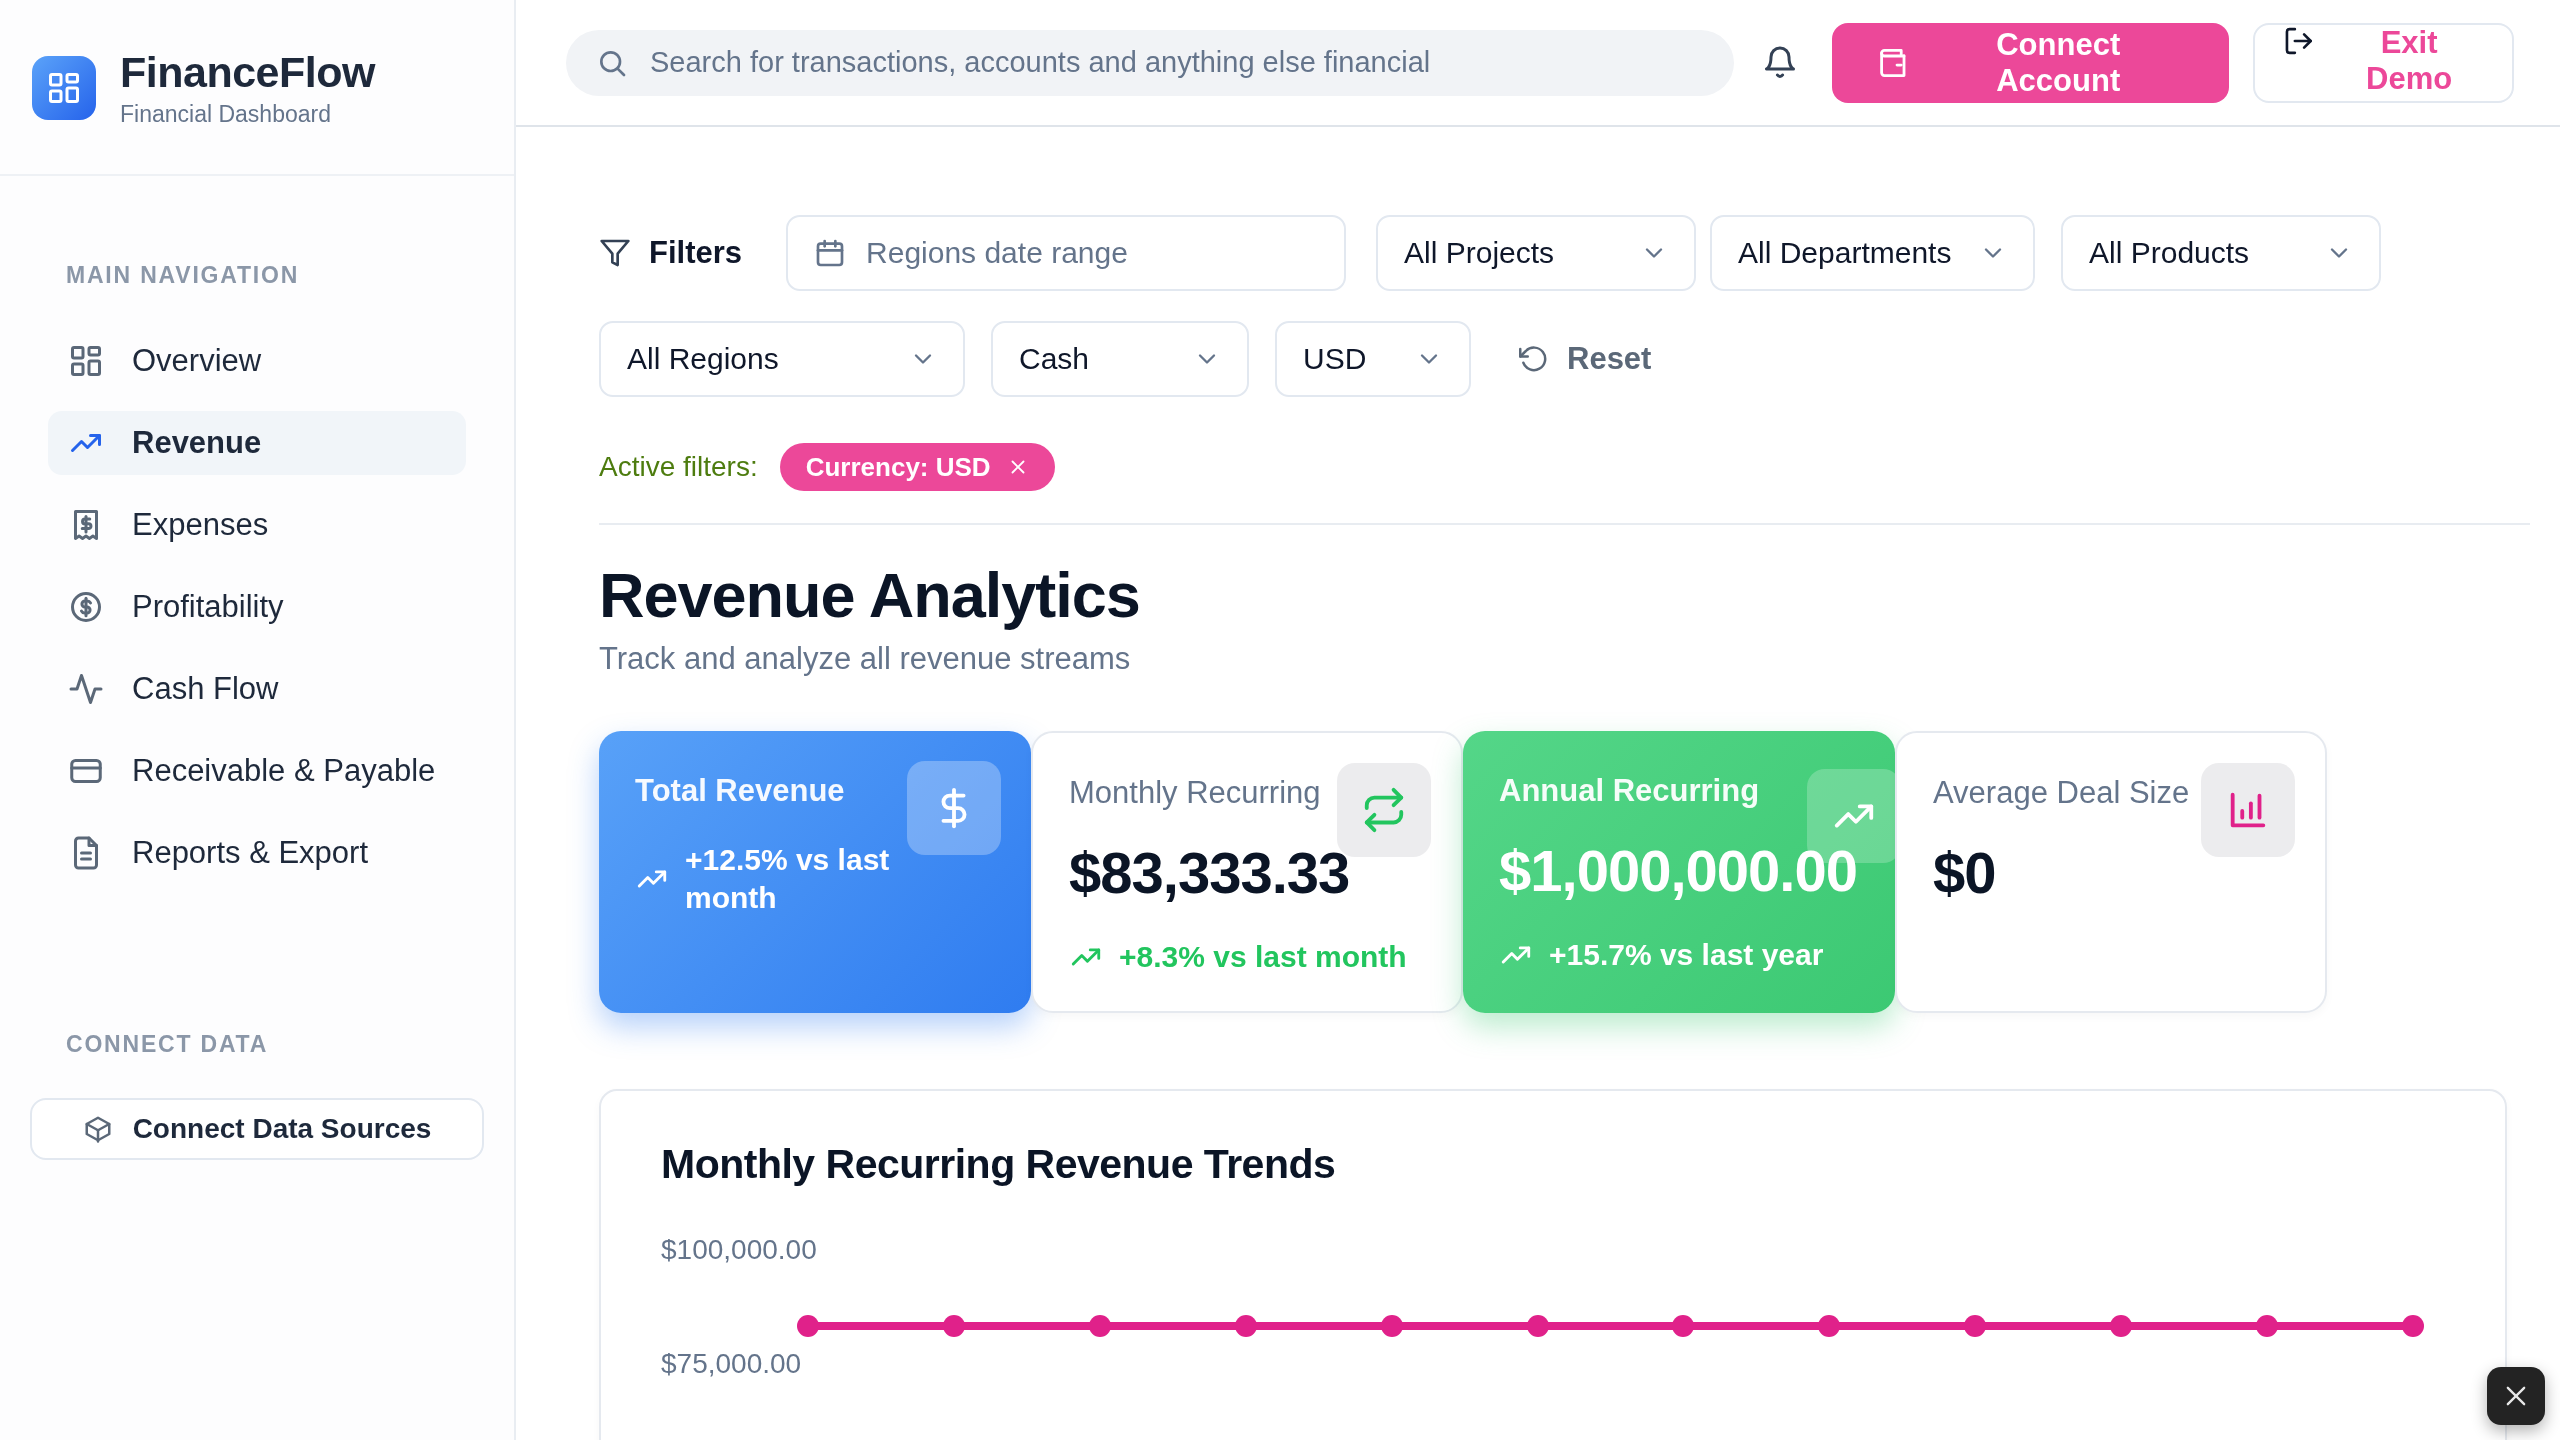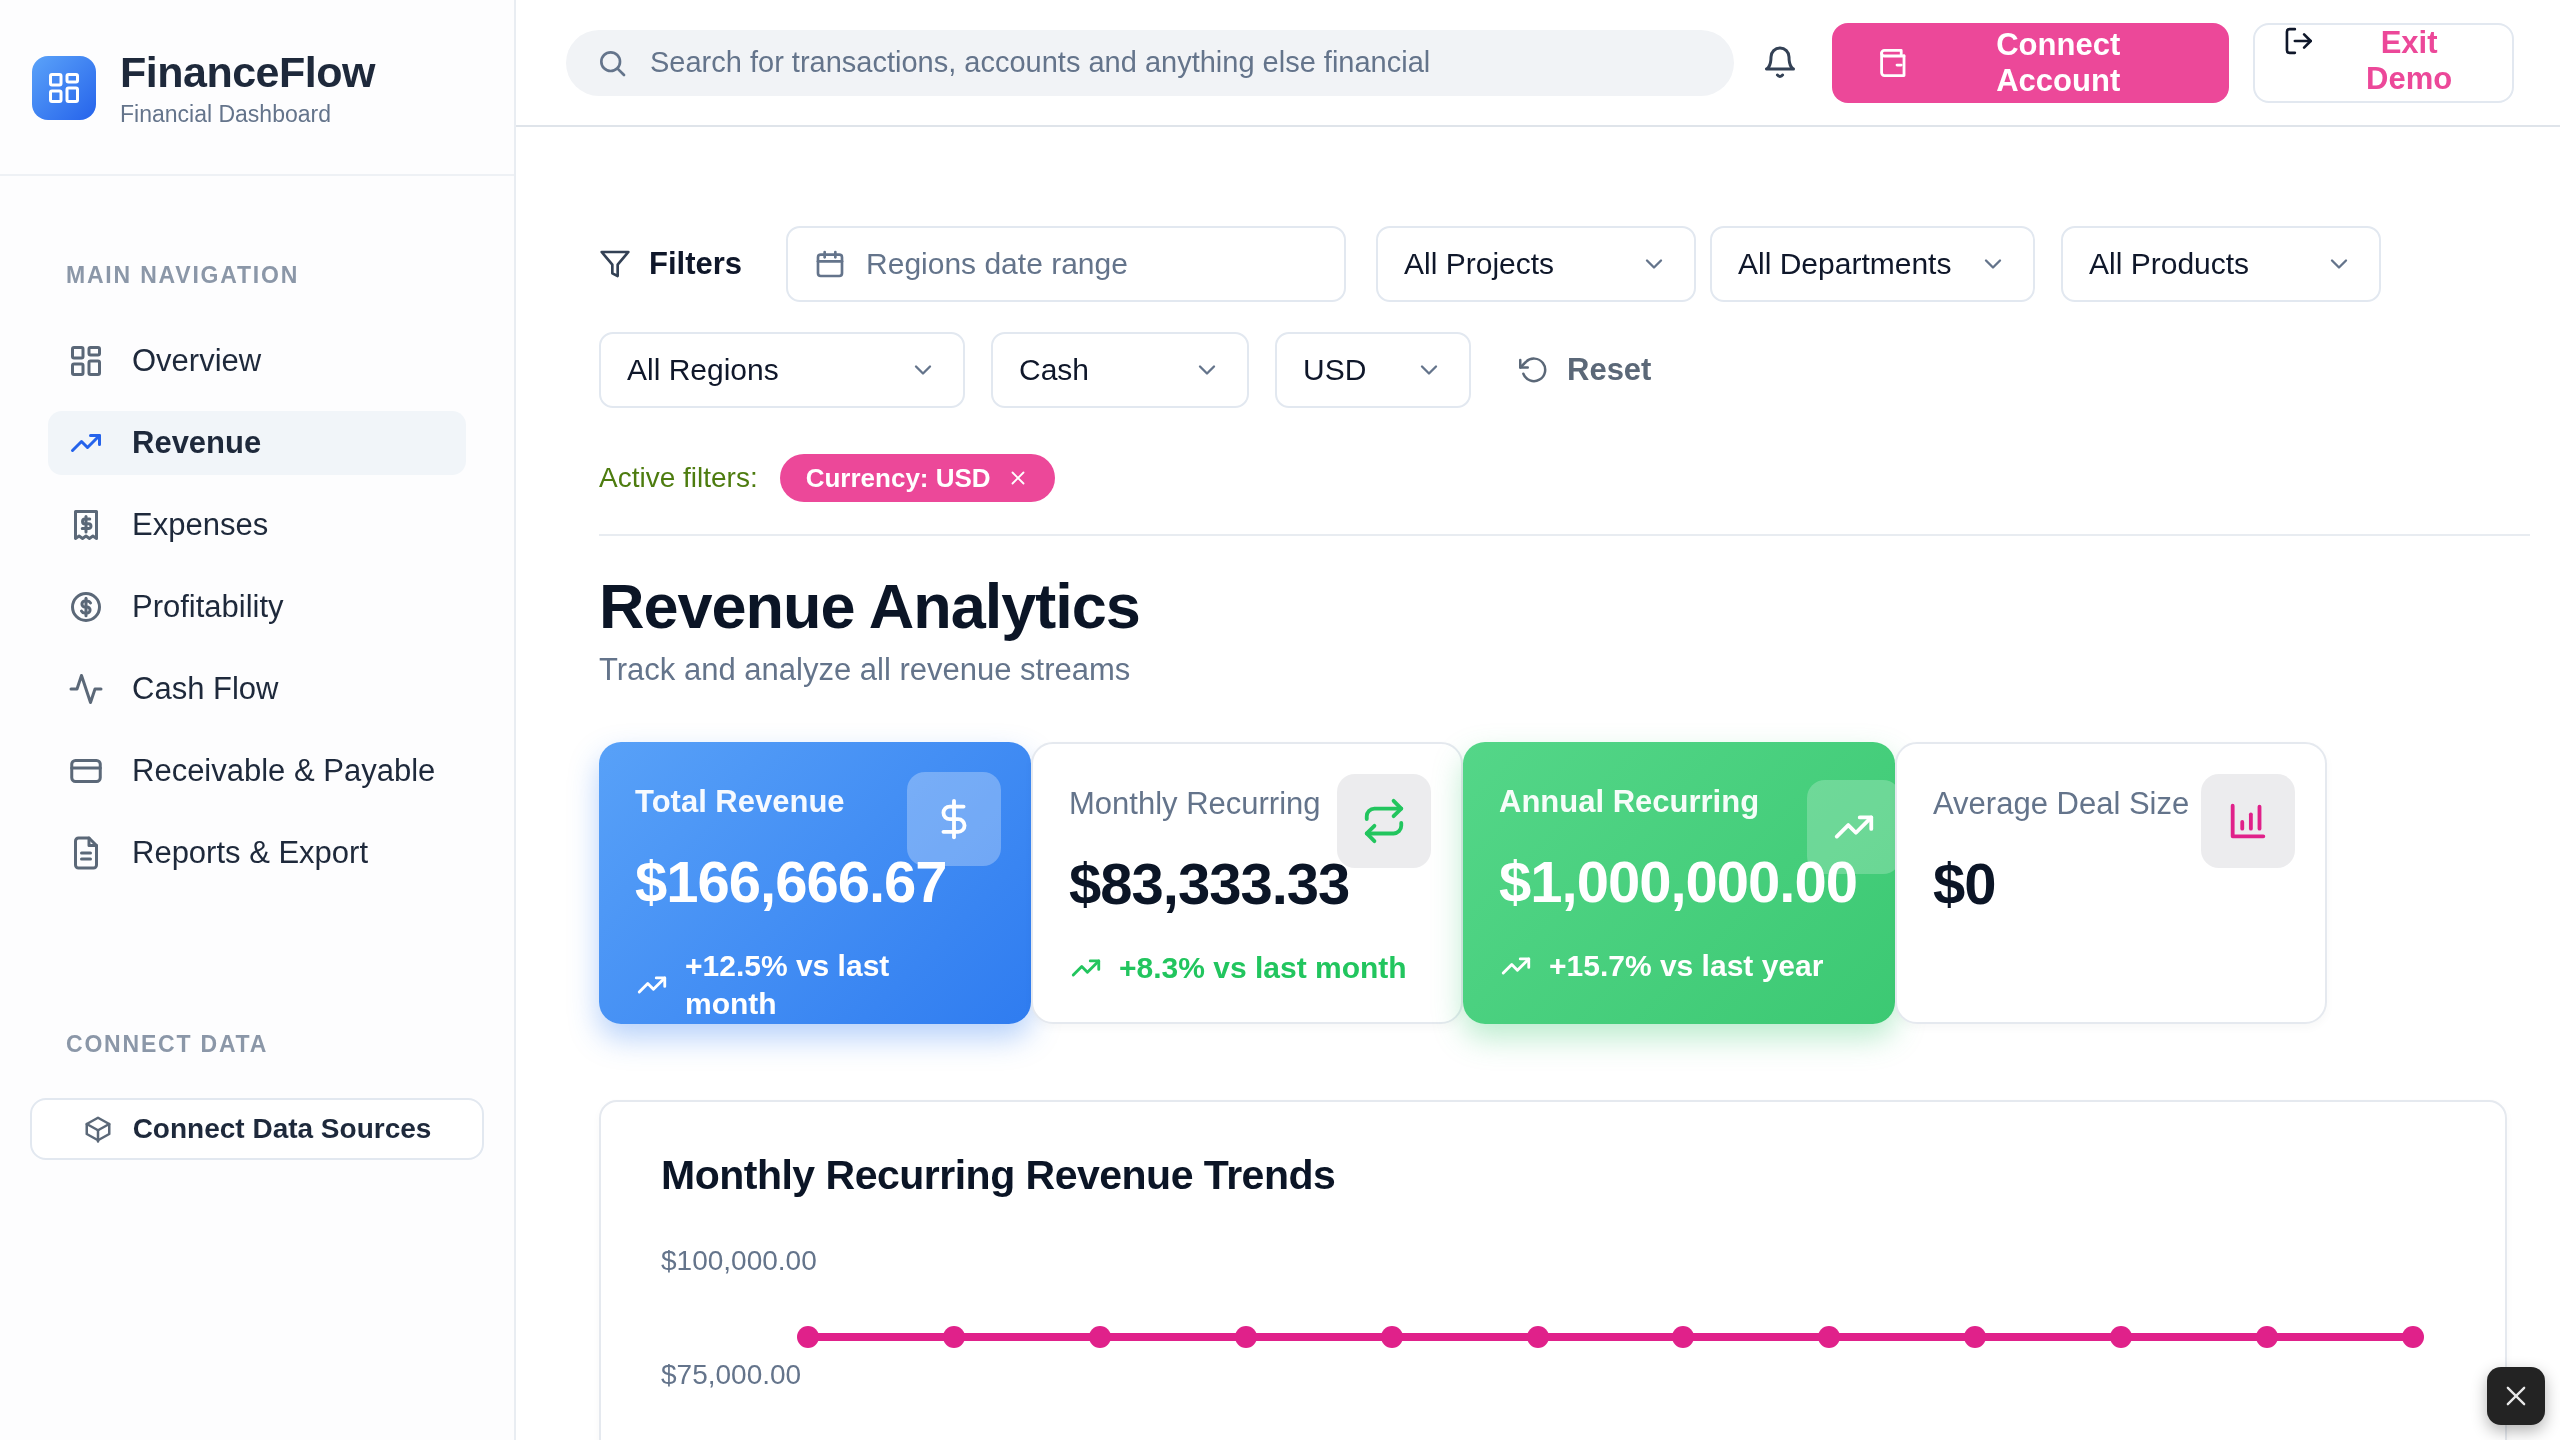--- a/index.html
+++ b/index.html
@@ -31,21 +31,21 @@
   .search-pill svg { width:32px; height:32px; stroke:#64748b; flex:0 0 32px; }
   .search-pill input { border:none; outline:none; background:transparent; font-size:29px; color:#334155; width:100%; font-family:inherit; }
   .search-pill input::placeholder { color:#64748b; }
   .bell-btn { margin-left:28px; background:none; border:none; cursor:pointer; display:flex; }
   .bell-btn svg { width:36px; height:36px; stroke:#334155; }
   .connect-account-btn { margin-left:34px; height:80px; padding:0 44px; border:none; border-radius:16px; background:#ec4899; color:#fff; font-size:31px; font-weight:600; display:flex; align-items:center; gap:22px; cursor:pointer; font-family:inherit; }
   .connect-account-btn svg { width:34px; height:34px; stroke:#fff; }
   .exit-demo-btn { margin-left:24px; height:80px; padding:0 28px; border-radius:16px; border:2px solid #e2e8f0; background:#fff; color:#ec4899; font-size:31px; font-weight:600; display:flex; align-items:flex-start; gap:20px; cursor:pointer; font-family:inherit; }
   .exit-demo-btn svg { width:32px; height:32px; stroke:#0f172a; }
 
-  .content { flex:1; padding:16px 30px 0 83px; overflow:hidden; background:#fff; }
+  .content { flex:1; padding:5px 30px 0 83px; overflow:hidden; background:#fff; }
 
   
   .filters-row1 { margin-top:83px; display:flex; align-items:center; }
   .filters-label { display:flex; align-items:center; gap:18px; font-size:31px; font-weight:700; color:#0f172a; margin-right:44px; }
   .filters-label svg { width:32px; height:32px; stroke:#334155; }
   .field { height:76px; border:2px solid #e2e8f0; border-radius:14px; background:#fff; display:flex; align-items:center; padding:0 26px; font-size:30px; color:#0f172a; cursor:pointer; }
   .field svg.cal { width:32px; height:32px; stroke:#64748b; margin-right:20px; }
   .field .muted-text { color:#64748b; }
   .dropdown { justify-content:space-between; }
   .dropdown svg.chev { width:28px; height:28px; stroke:#64748b; margin-left:24px; }
@@ -299,21 +299,20 @@
 
       <div class="section-divider"></div>
 
       <h1 class="page-title">Revenue Analytics</h1>
       <div class="page-subtitle">Track and analyze all revenue streams</div>
 
       <div class="cards">
 
         <div class="metric-card blue">
           <div class="mc-title">Total Revenue</div>
-          <div class="mc-value">$166,666.67</div>
           <div class="mc-trend">
             <svg viewBox="0 0 24 24" stroke="#fff">
               <polyline points="3 17 9 11 13 15 21 7"></polyline>
                 <polyline points="15 7 21 7 21 13"></polyline>
             </svg>
             <span class="trend-text">+12.5% vs last month</span>
           </div>
           <div class="icon-box">
             <svg viewBox="0 0 24 24" stroke="#fff">
               <line x1="12" y1="2.5" x2="12" y2="21.5"></line>

